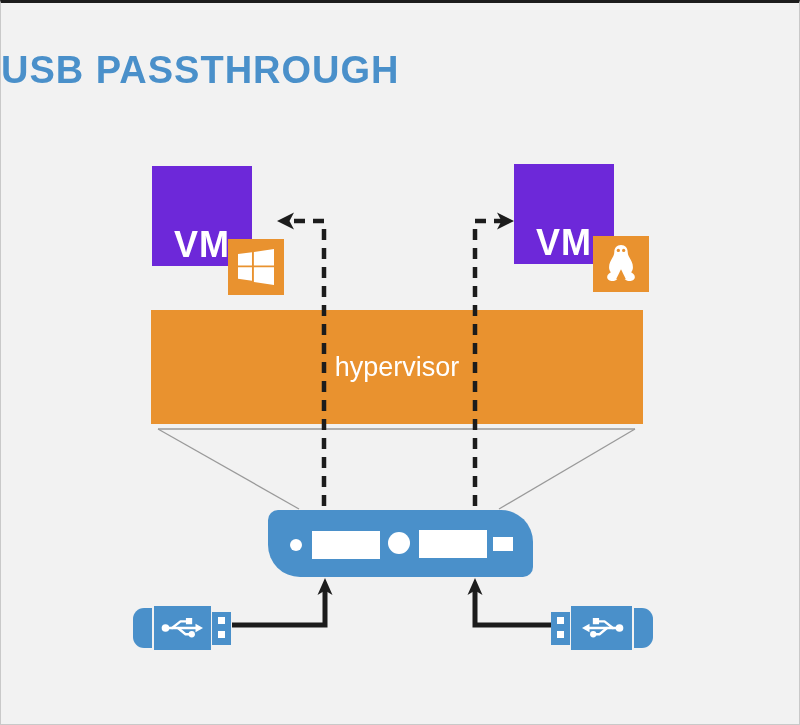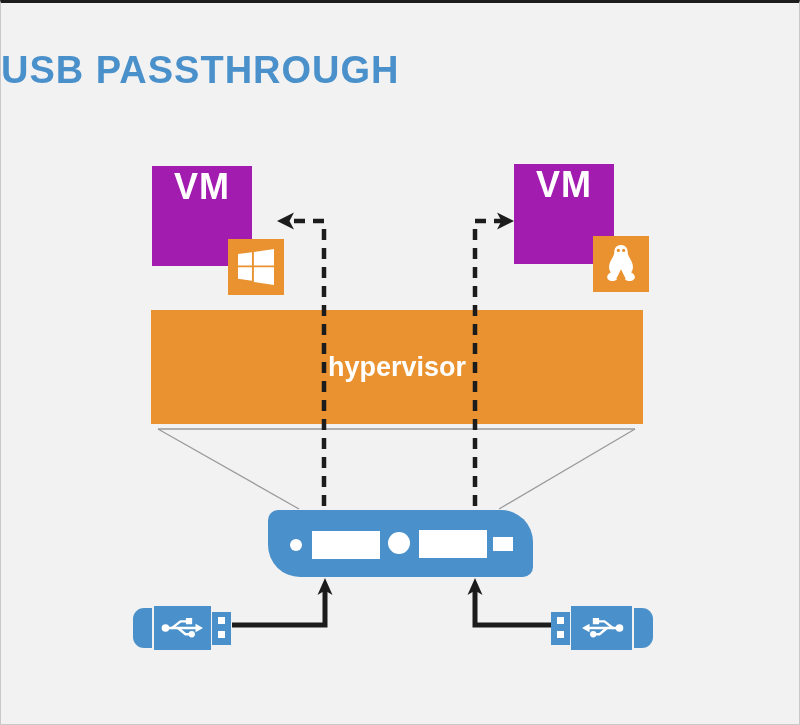--- a/index.html
+++ b/index.html
@@ -25,22 +25,22 @@
     z-index:1;
   }
   .overlay{
     position:absolute; left:0; top:0;
     z-index:2;
     pointer-events:none;
   }
   .vm-box{
     position:absolute;
     width:100px;height:100px;
-    background:#a21caf;
-    display:flex;align-items:flex-start;justify-content:center;
+    background:#6d28d9;
+    display:flex;align-items:flex-end;justify-content:center;
     color:#ffffff;
     font-size:36px;font-weight:bold;letter-spacing:1px;
     z-index:1;
   }
   .vm-left{left:151px;top:163px;}
   .vm-right{left:513px;top:161px;}
   .badge{
     position:absolute;
     width:56px;height:56px;
     background:#e9922f;
@@ -48,21 +48,21 @@
     z-index:3;
   }
   .win-badge{left:227px;top:236px;}
   .tux-badge{left:592px;top:233px;}
   .hypervisor{
     position:absolute;
     left:150px;top:307px;
     width:492px;height:114px;
     background:#e9922f;
     display:flex;align-items:center;justify-content:center;
-    color:#ffffff;font-size:27px;font-weight:bold;
+    color:#ffffff;font-size:27px;font-weight:normal;
     z-index:1;
   }
   .host{
     position:absolute;
     left:267px;top:507px;
     width:265px;height:67px;
     background:#4a90ca;
     border-radius:10px 32px 10px 32px;
     z-index:3;
   }

